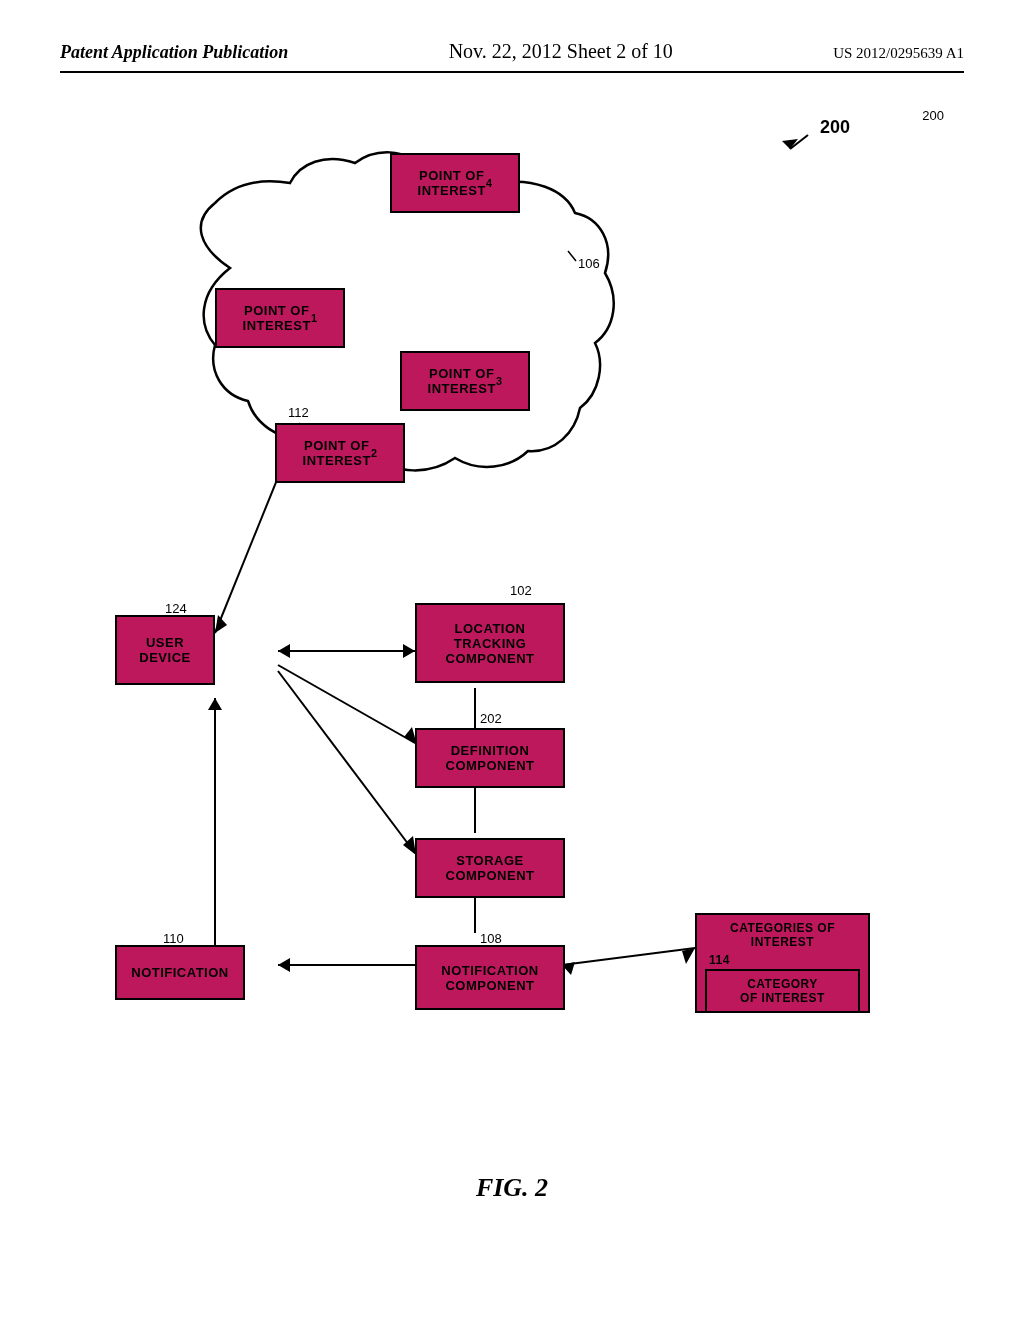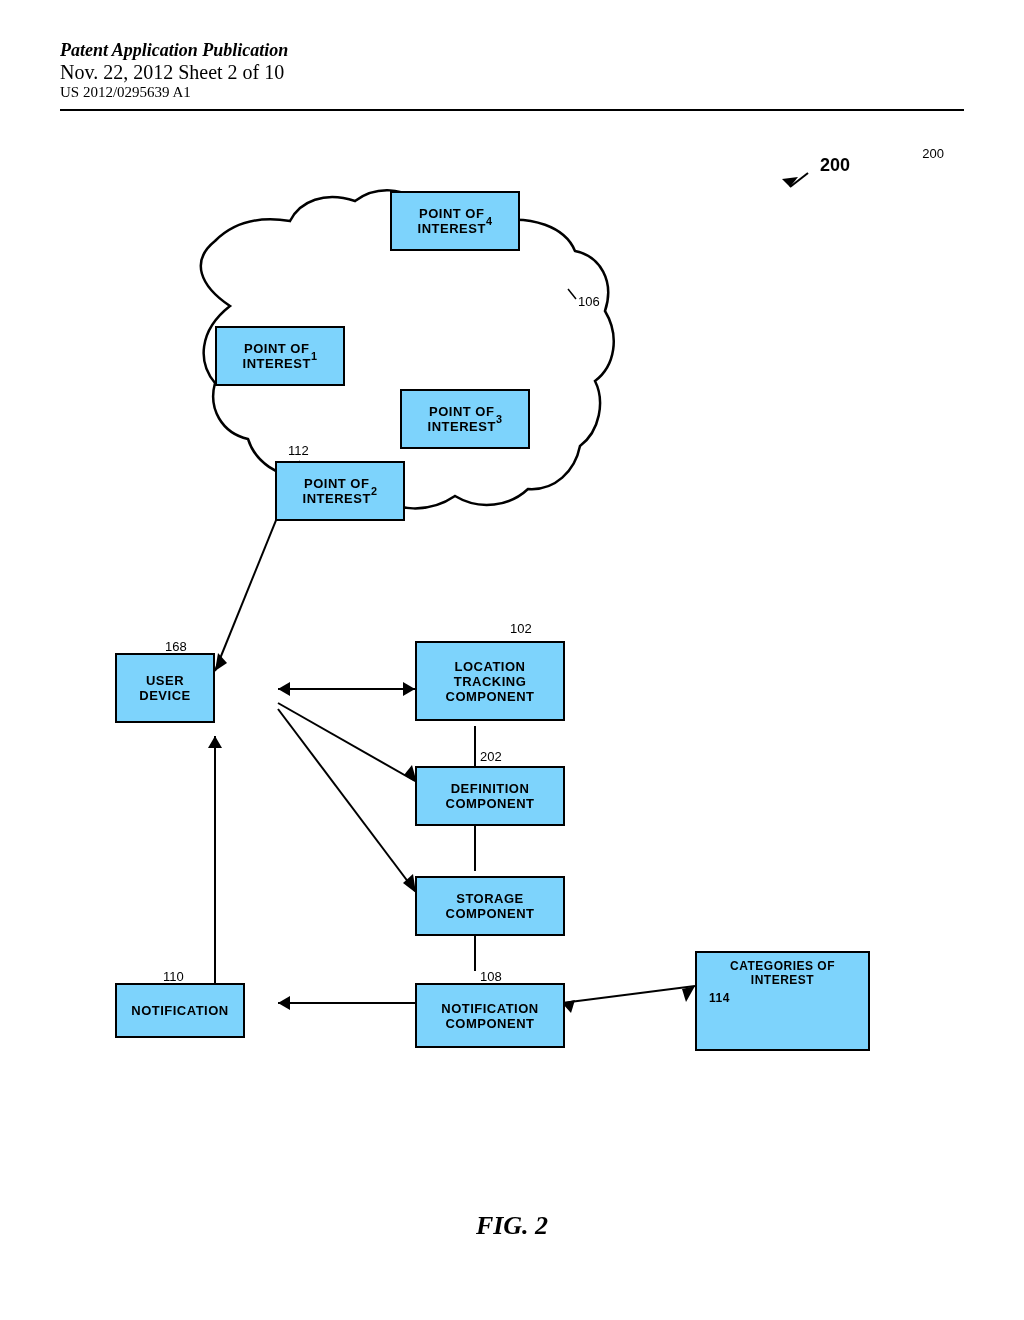--- a/index.html
+++ b/index.html
@@ -20,21 +20,20 @@
     }
 
     
     .header {
       display: flex;
       justify-content: space-between;
       align-items: baseline;
       border-bottom: 2px solid #000;
       padding-bottom: 8px;
       margin-bottom: 20px;
-      flex-direction: column;
     }
     .header-left {
       font-size: 18px;
       font-weight: bold;
       font-style: italic;
     }
     .header-center {
       font-size: 20px;
     }
     .header-right {
@@ -45,21 +44,21 @@
     .diagram {
       position: relative;
       width: 100%;
       height: 1130px;
     }
 
     
     .box {
       position: absolute;
       border: 2px solid #000;
-      background: #7dd3fc;
+      background: #be185d;
       display: flex;
       align-items: center;
       justify-content: center;
       text-align: center;
       font-size: 13px;
       font-weight: bold;
       font-family: Arial, sans-serif;
       letter-spacing: 0.5px;
       padding: 6px 10px;
     }
@@ -179,21 +178,21 @@
     <div class="box" style="width:130px; height:60px; left:340px; top:258px;">
       POINT OF<br>INTEREST<sub>3</sub>
     </div>
 
     <div class="ref" style="left:228px; top:312px;">112</div>
 
     <div class="box" style="width:130px; height:60px; left:215px; top:330px;">
       POINT OF<br>INTEREST<sub>2</sub>
     </div>
 
-    <div class="ref" style="left:105px; top:508px;">168</div>
+    <div class="ref" style="left:105px; top:508px;">124</div>
 
     <div class="box" style="width:100px; height:70px; left:55px; top:522px;">
       USER<br>DEVICE
     </div>
 
     <div class="ref" style="left:450px; top:490px;">102</div>
 
     <div class="box" style="width:150px; height:80px; left:355px; top:510px;">
       LOCATION<br>TRACKING<br>COMPONENT
     </div>
@@ -220,18 +219,21 @@
 
     <div class="box" style="width:150px; height:65px; left:355px; top:852px;">
       NOTIFICATION<br>COMPONENT
     </div>
 
     <div class="box" style="width:175px; height:100px; left:635px; top:820px; font-size:12px; align-items:flex-start; justify-content:flex-start; flex-direction:column; padding:6px 8px;">
       <div style="font-weight:bold; font-size:12px; text-align:center; width:100%; margin-bottom:4px;">CATEGORIES OF<br>INTEREST</div>
 
       <div style="font-size:12px; margin-left:4px; margin-bottom:2px;">114</div>
 
+      <div style="border: 2px solid #000; width:100%; text-align:center; padding:6px 4px; font-size:12px; font-weight:bold;">
+        CATEGORY<br>OF INTEREST
+      </div>
     </div>
 
     <div class="fig-caption">FIG. 2</div>
 
   </div>
 </div>
 
 </body></html>

